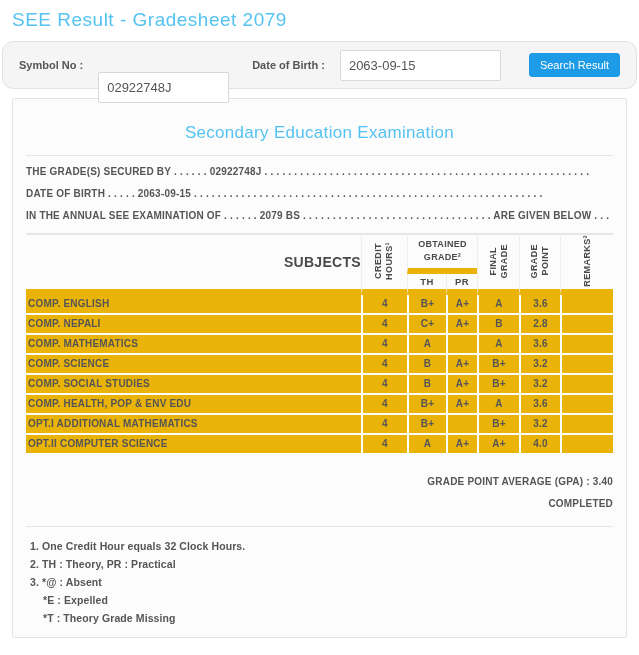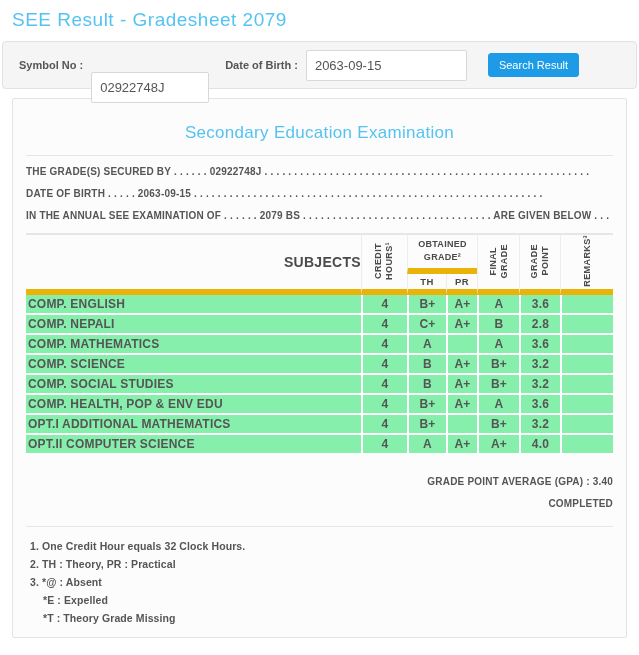--- a/index.html
+++ b/index.html
@@ -13,44 +13,45 @@
     font-weight: normal;
     letter-spacing: 0.5px;
     padding: 9px 12px 8px 12px;
   }
 
   
   .search-form {
     margin: 2px 2px 0 2px;
     background: #f5f5f5;
     border: 1px solid #e2e2e2;
-    border-radius: 4px;
+    border-radius: 11px;
     height: 48px;
     display: flex;
     align-items: center;
     padding: 0 16px;
+    justify-content: space-between;
   }
   .form-label {
     font-size: 11px;
     font-weight: bold;
     color: #555;
     white-space: nowrap;
   }
   .form-input {
     height: 31px;
     border: 1px solid #d8d8d8;
     border-radius: 2px;
     background: #fff;
     font-family: "Liberation Sans", "DejaVu Sans", sans-serif;
     font-size: 13px;
     color: #555;
     padding: 0 8px;
     margin-left: 8px;
   }
-  #symbol-input { width: 118px; margin-top: 44px; }
+  #symbol-input { width: 131px; margin-top: 44px; }
   #dob-input { width: 161px; margin-right: 0; }
   .dob-label { margin-left: 16px; }
   .search-btn {
     margin-left: 21px;
     background: #1d9be6;
     color: #fff;
     border: 1px solid #1d9be6;
     border-radius: 3px;
     font-family: "Liberation Sans", "DejaVu Sans", sans-serif;
     font-size: 11px;
@@ -141,24 +142,24 @@
     transform: rotate(180deg);
     white-space: pre-line;
     line-height: 11px;
     font-size: 9px;
     font-weight: bold;
     letter-spacing: 0.4px;
     max-height: 56px;
   }
 
   tbody td {
-    background: #86efac;
+    background: #eab308;
     height: 20px;
     border-bottom: 2px solid #ffffff;
-    font-size: 12px;
+    font-size: 10px;
     font-weight: bold;
     color: #555;
     text-align: center;
     letter-spacing: 0.2px;
   }
   tbody td + td { border-left: 2px solid #ffffff; }
   tbody td.subject-cell { text-align: left; padding-left: 2px; }
 
   
   .gpa-block {

